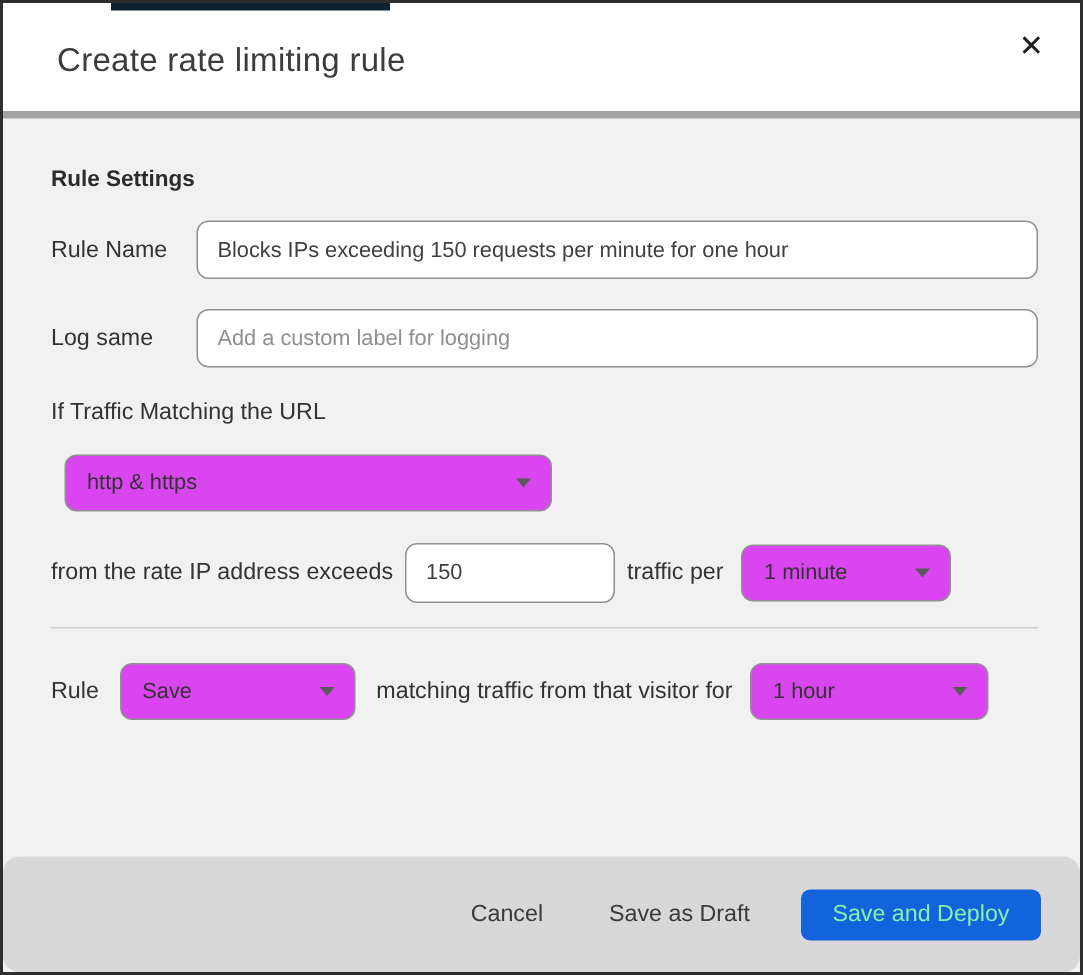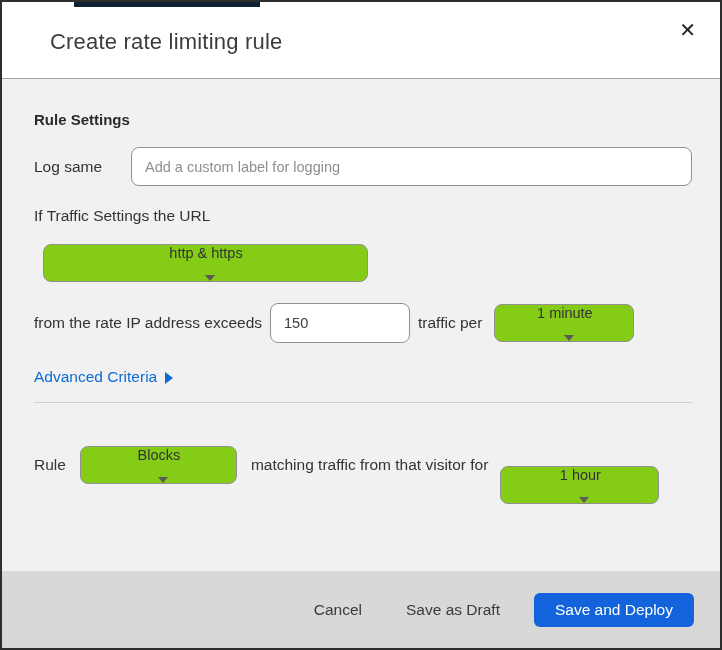--- a/index.html
+++ b/index.html
@@ -17,22 +17,22 @@
     position: absolute; top: 0; left: 72px;
     width: 186px; height: 5px;
     background: var(--top-strip, #0e2233);
     z-index: 5;
   }
   header.dlg-header {
     flex: 0 0 auto;
     background: #ffffff;
     height: 77px;
     display: flex; align-items: center;
-    padding: 4px 20px 0 48px;
-    border-bottom: 1px solid #a3a3a3;
+    padding: 4px 20px 0 36px;
+    border-bottom: 5px solid #a3a3a3;
     position: relative;
   }
   .dlg-title {
     margin: 0;
     font-size: 22px; font-weight: 400;
     color: #3c3c3c; letter-spacing: .2px;
   }
   .close-btn {
     position: absolute; right: 18px; top: 14px;
     background: none; border: none;
@@ -55,26 +55,25 @@
     padding: 0 13px;
     font-size: 14.5px; color: #404040;
     font-family: inherit; outline: none;
   }
   .text-input::placeholder { color: #8f8f8f; }
   .subheading { font-size: 15.5px; color: #333333; margin: 21px 0 19px 0; }
   .url-row { margin-left: 9px; gap: 18px; }
   .select {
     height: 38px;
     border: 1px solid #919191; border-radius: 8px;
-    background: #84cc16;
+    background: #d946ef;
     display: flex; align-items: center; justify-content: space-between;
     padding: 0 13px 0 14px;
     font-size: 14.5px; color: #333333;
     cursor: pointer;
-    flex-direction: column;
   }
   .caret {
     width: 0; height: 0; margin-left: 8px;
     border-left: 5px solid transparent;
     border-right: 5px solid transparent;
     border-top: 6px solid #5a5a5a;
   }
   .scheme-select { flex: 0 0 325px; }
   .exceeds-row { margin-top: 21px; font-size: 15.5px; color: #333333; }
   .threshold-input { flex: 0 0 140px; width: 140px; height: 40px; margin: 0 8px; }
@@ -87,36 +86,36 @@
   }
   .tri-right {
     width: 0; height: 0; margin-top: 2px;
     border-top: 6px solid transparent;
     border-bottom: 6px solid transparent;
     border-left: 8px solid var(--link-blue, #0d6bd8);
   }
   .divider { border: none; border-top: 1px solid #cecece; margin: 16px 0 0 0; }
   .then-row { margin-top: 23px; font-size: 15.5px; color: #333333; }
   .action-select { flex: 0 0 157px; margin: 0 14px; }
-  .duration-select { flex: 0 0 159px; margin-left: 12px; margin-top: 40px; }
+  .duration-select { flex: 0 0 159px; margin-left: 12px; }
   footer.dlg-footer {
     flex: 0 0 77px;
     background: #d8d8d8;
     display: flex; align-items: center; justify-content: flex-end;
-    padding: 0 26px; gap: 8px;
+    padding: 0 26px; gap: 8px; border-radius: 11px;
   }
   .text-btn {
     background: none; border: none;
     font-size: 15.5px; color: #3a3a3a;
     padding: 8px 18px; cursor: pointer;
     font-family: inherit;
   }
   .primary-btn {
     background: var(--button-blue, #1263dc);
-    color: #ffffff; border: none; border-radius: 6px;
+    color: #86efac; border: none; border-radius: 6px;
     height: 34px; padding: 0 21px; margin-left: 8px;
     font-size: 15.5px; cursor: pointer;
     font-family: inherit;
   }
 </style>
 </head>
 <body>
 
 <div class="dialog">
 
@@ -126,56 +125,56 @@
     <h1 class="dlg-title">Create rate limiting rule</h1>
     <button class="close-btn">
       <span>✕</span>
     </button>
   </header>
 
   <div class="dlg-body">
 
     <div class="section-heading">Rule Settings</div>
 
+    <div class="row field-row">
+      <span class="field-label">Rule Name</span>
+      <input type="text" class="text-input" value="Blocks IPs exceeding 150 requests per minute for one hour" style="">
+    </div>
 
     <div class="row field-row">
       <span class="field-label">Log same</span>
       <input type="text" class="text-input" placeholder="Add a custom label for logging" style="">
     </div>
 
-    <div class="subheading">If Traffic Settings the URL</div>
+    <div class="subheading">If Traffic Matching the URL</div>
 
     <div class="row url-row">
       <div class="select scheme-select">
         <span>http &amp; https</span>
         <span class="caret"></span>
       </div>
     </div>
 
     <div class="row exceeds-row">
       <span>from the rate IP address exceeds</span>
       <input type="text" class="text-input threshold-input" value="150" style="">
       <span>traffic per</span>
       <div class="select period-select">
         <span>1 minute</span>
         <span class="caret"></span>
       </div>
     </div>
 
-    <a class="adv-link">
-      <span>Advanced Criteria</span>
-      <span class="tri-right"></span>
-    </a>
 
     <hr class="divider">
 
     <div class="row then-row">
       <span>Rule</span>
       <div class="select action-select">
-        <span>Blocks</span>
+        <span>Save</span>
         <span class="caret"></span>
       </div>
       <span>matching traffic from that visitor for</span>
       <div class="select duration-select">
         <span>1 hour</span>
         <span class="caret"></span>
       </div>
     </div>
 
   </div>

